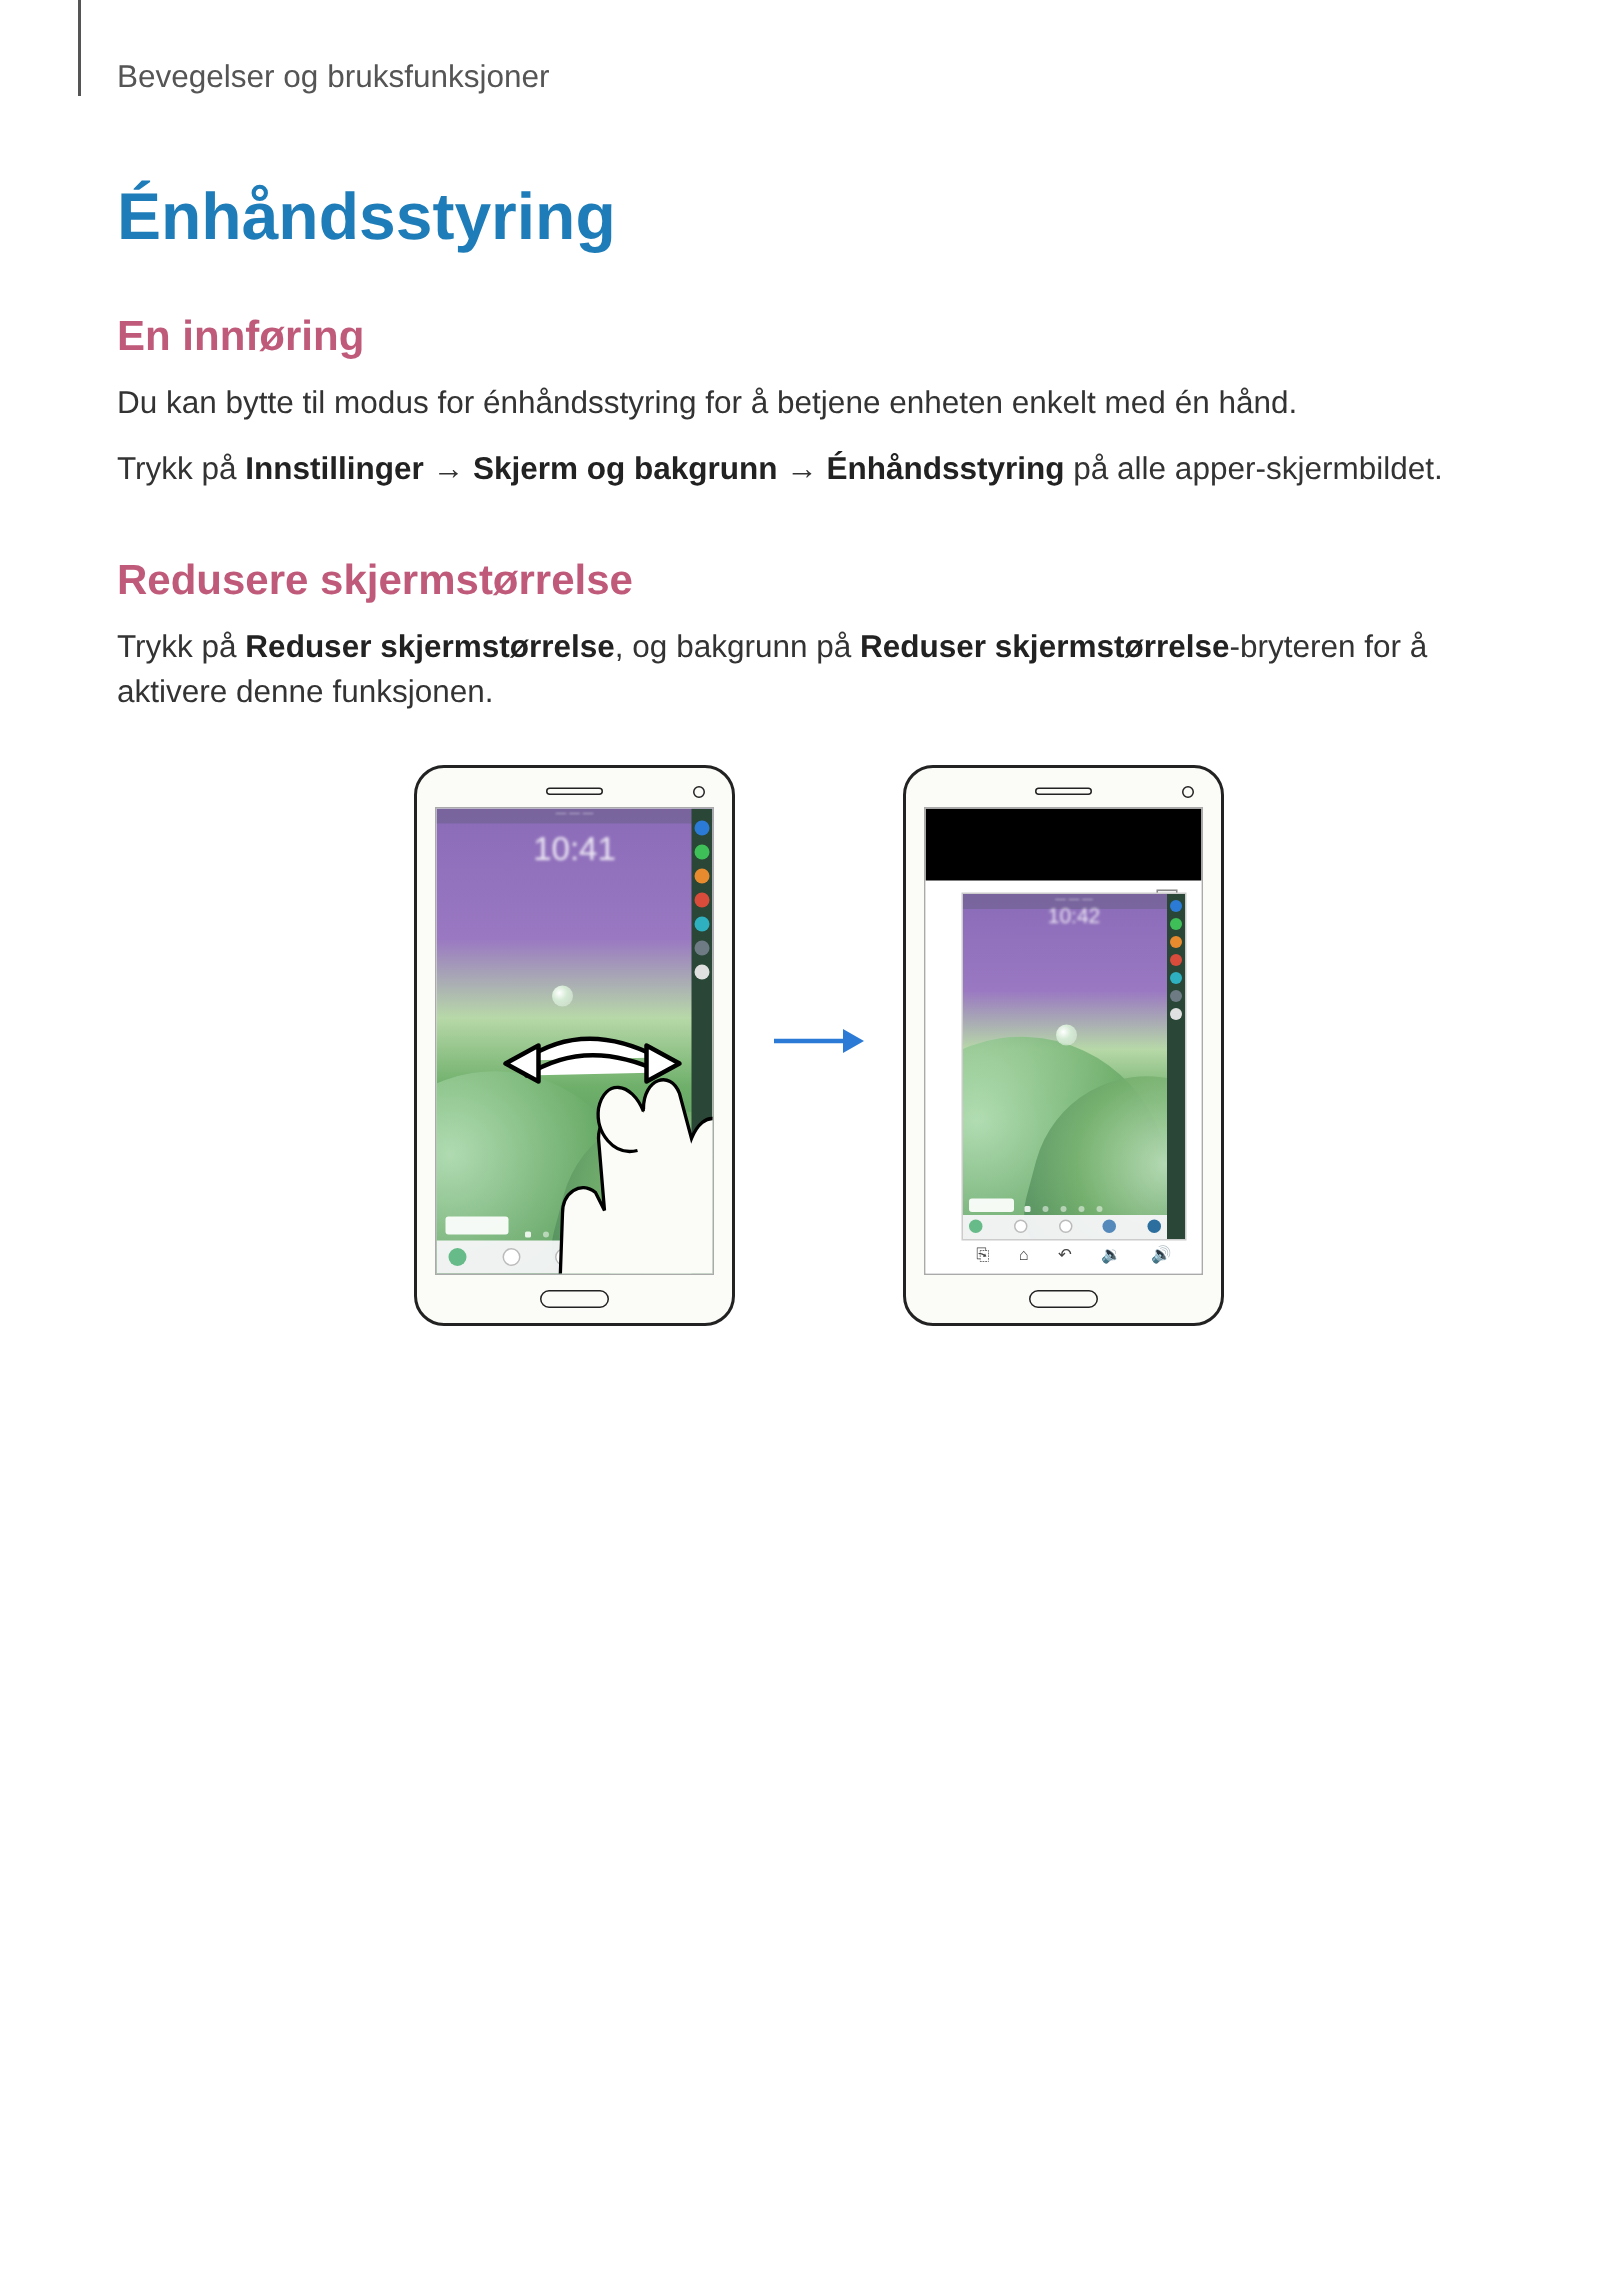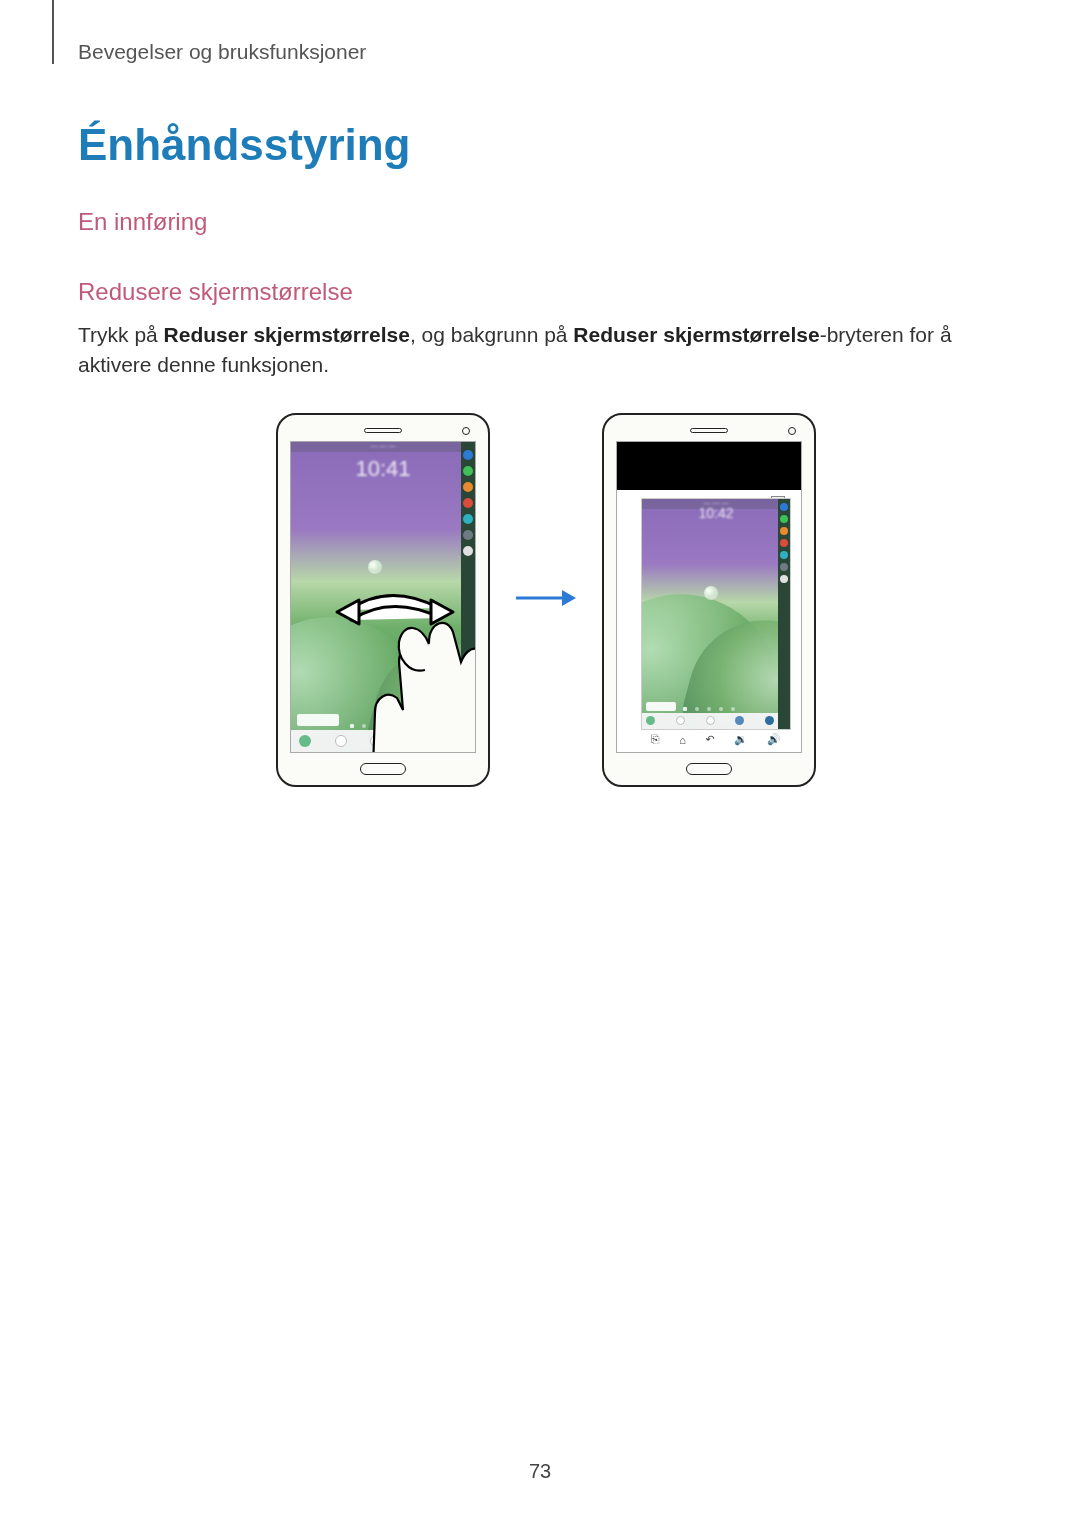--- a/index.html
+++ b/index.html
@@ -31,22 +31,22 @@
     font-weight: 400;
     margin-bottom: 56px;
   }
   h1.title {
     font-size: 44px;
     font-weight: 600;
     color: #1e7db8;
     margin-bottom: 38px;
   }
   h2.section {
-    font-size: 24px;
-    font-weight: 400;
+    font-size: 28px;
+    font-weight: 700;
     color: #c05a7a;
     margin-bottom: 14px;
   }
   p.body {
     font-size: 21px;
     line-height: 1.45;
     color: #333;
     margin-bottom: 14px;
   }
   .bold { font-weight: 700; color: #222; }
@@ -254,20 +254,24 @@
 
 <div class="page">
   <div class="left-rule"></div>
 
   <div class="breadcrumb">Bevegelser og bruksfunksjoner</div>
 
   <h1 class="title">Énhåndsstyring</h1>
 
   <div class="section-block">
     <h2 class="section">En innføring</h2>
+    <p class="body">Du kan bytte til modus for énhåndsstyring for å betjene enheten enkelt med én hånd.</p>
+    <p class="body">
+      <span>Trykk på </span><span class="bold">Innstillinger</span><span> → </span><span class="bold">Skjerm og bakgrunn</span><span> → </span><span class="bold">Énhåndsstyring</span><span> på alle apper-skjermbildet.</span>
+    </p>
   </div>
 
   <div class="section-block">
     <h2 class="section">Redusere skjermstørrelse</h2>
     <p class="body">
       <span>Trykk på </span><span class="bold">Reduser skjermstørrelse</span><span>, og bakgrunn på </span><span class="bold">Reduser skjermstørrelse</span><span>-bryteren for å aktivere denne funksjonen.</span>
     </p>
 
     <div class="figure-row">
 
@@ -402,14 +406,13 @@
               <span>🔊</span>
             </div>
           </div>
         </div>
         <div class="home-btn"></div>
       </div>
 
     </div>
   </div>
 
-  <div class="page-number">73</div>
 </div>
 
 </body></html>

